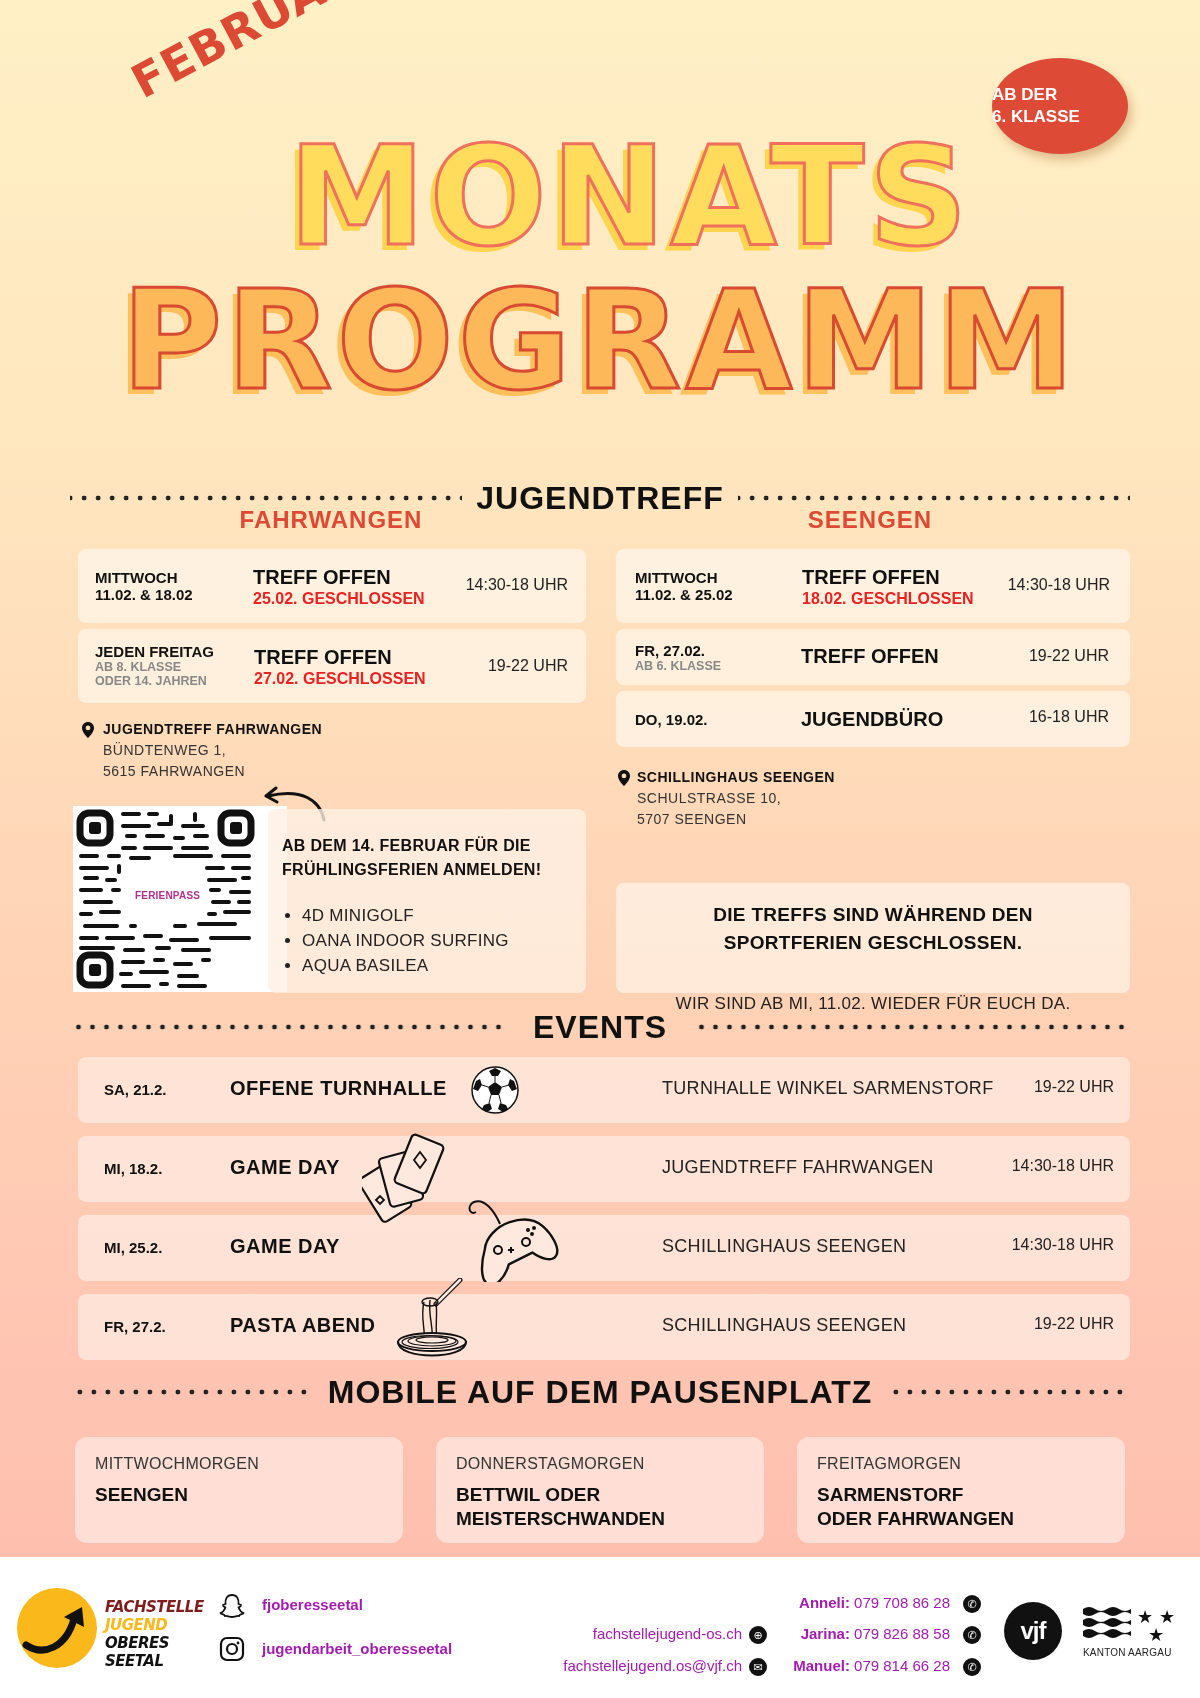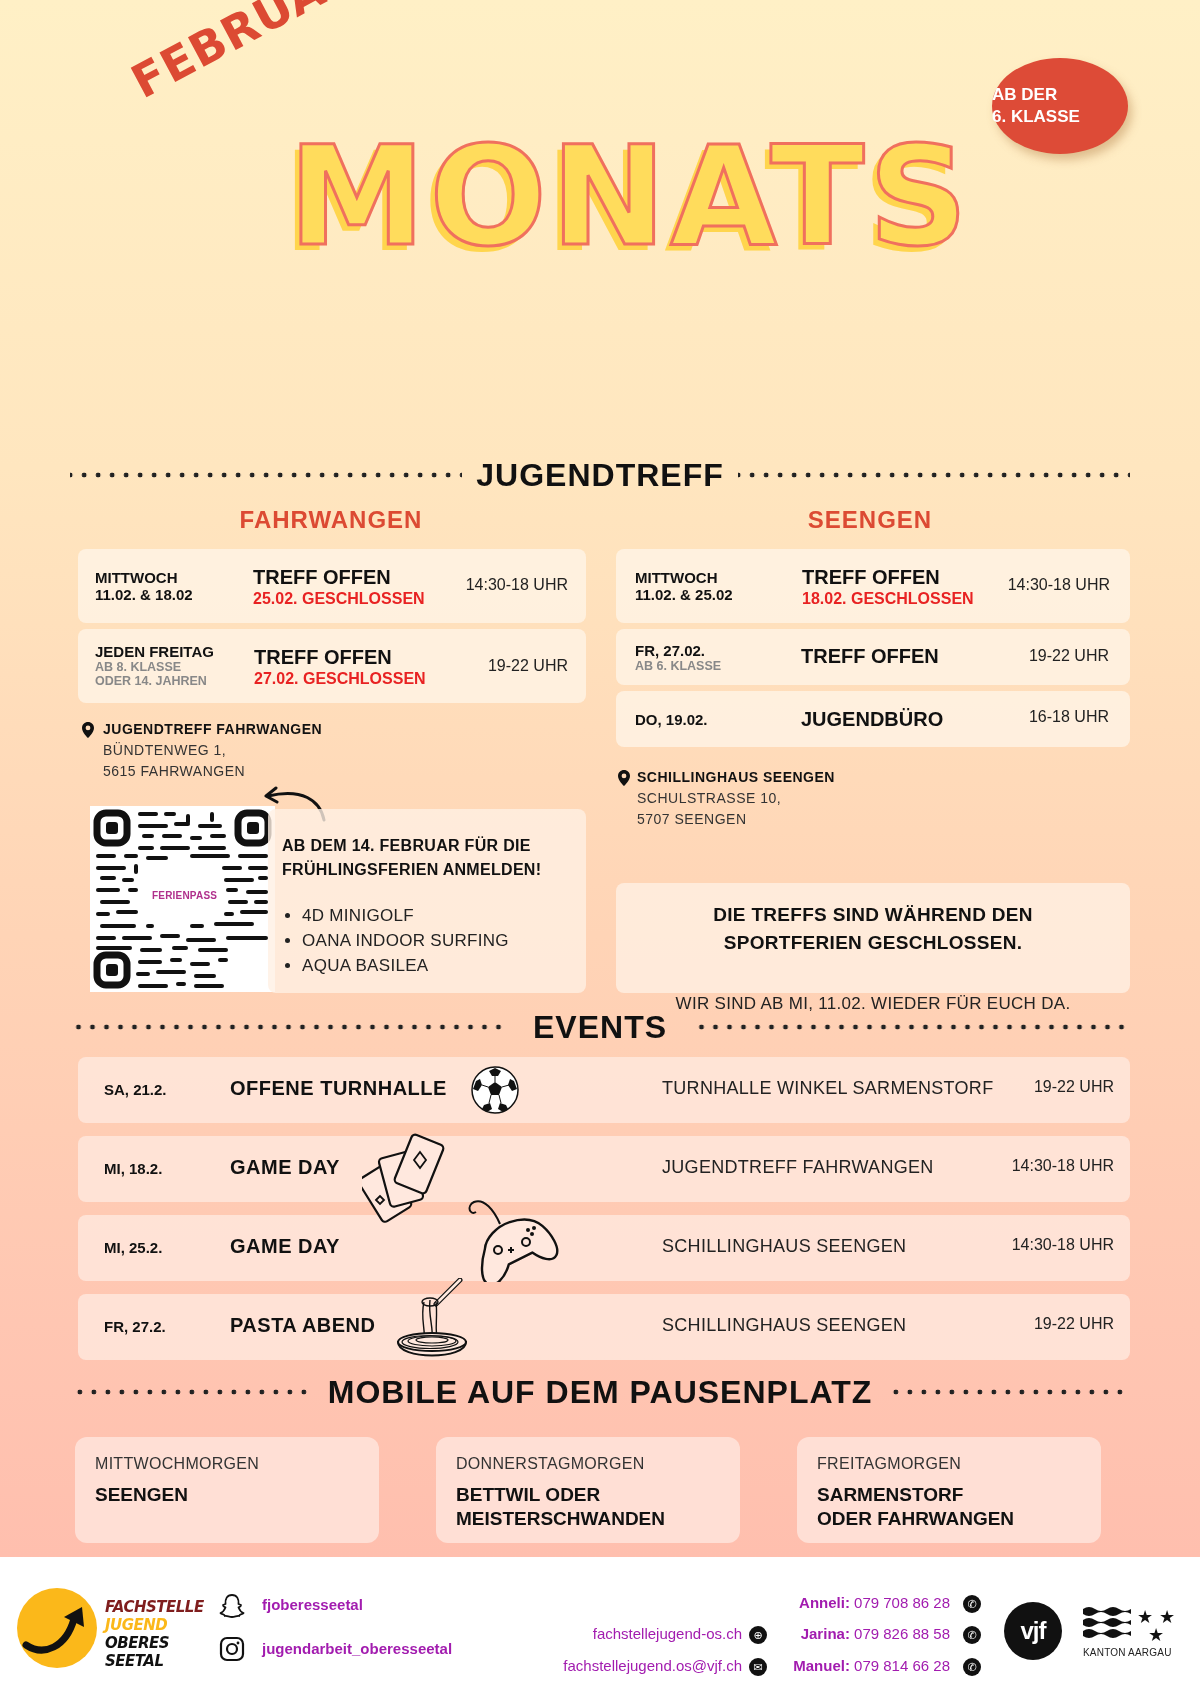--- a/index.html
+++ b/index.html
@@ -67,36 +67,36 @@
   .card .lbl { position: absolute; font-weight: bold; font-size: 15px; line-height: 17px; }
   .card .sub { color: #888; font-size: 12.5px; line-height: 14px; font-weight: bold; }
   .card .main { position: absolute; font-weight: bold; font-size: 20px; line-height: 21px; }
   .card .closed { color: #e82222; font-size: 16px; }
   .card .time { position: absolute; font-size: 16px; color: #222; }
 
   .addr { position: absolute; font-size: 14px; line-height: 21px; color: #333; letter-spacing: 0.5px; }
   .addr .name { font-weight: bold; color: #111; }
   .pin { position: absolute; width: 12px; height: 16px; }
 
-  .qr { position: absolute; left: 90px; top: 806px; width: 185px; height: 186px; background: #fff; }
+  .qr { position: absolute; left: 73px; top: 806px; width: 214px; height: 186px; background: #fff; }
 
   .info-box {
     position: absolute; background: rgba(255,240,228,0.8); border-radius: 8px;
   }
   .ev-card {
     position: absolute; left: 78px; width: 1052px; height: 66px;
     background: rgba(255,232,222,0.8); border-radius: 8px; padding-left: 12px;
   }
   .ev-date { position: absolute; left: 26px; top: 24px; font-weight: bold; font-size: 15px; }
   .ev-title { position: absolute; left: 152px; top: 20px; font-weight: bold; font-size: 20px; letter-spacing: 0.5px; }
   .ev-loc { position: absolute; left: 584px; top: 21px; font-size: 18px; color: #222; letter-spacing: 0.3px; }
   .ev-time { position: absolute; right: 16px; top: 21px; font-size: 16px; color: #222; }
 
   .mob-card {
-    position: absolute; top: 1437px; width: 304px; height: 106px;
+    position: absolute; top: 1437px; width: 328px; height: 106px;
     background: rgba(255,228,220,0.85); border-radius: 12px;
   }
   .mob-day { position: absolute; left: 20px; top: 18px; font-size: 16px; color: #333; letter-spacing: 0.3px; }
   .mob-place { position: absolute; left: 20px; top: 46px; font-weight: bold; font-size: 19px; line-height: 24px; }
 
   
   .footer { position: absolute; left: 0; top: 1557px; width: 1200px; height: 141px; background: #fff; }
   .footer .txt { position: absolute; font-size: 15px; color: #a21caf; white-space: nowrap; }
   .ficon { position: absolute; width: 18px; height: 18px; border-radius: 50%; background: #111; color: #fff;
     font-size: 11px; display: flex; align-items: center; justify-content: center; }
@@ -105,22 +105,23 @@
 <body>
 
 <div class="poster">
 
   <div class="februar">FEBRUAR</div>
   <div class="badge">
     <span>AB DER</span>
     <span>6. KLASSE</span>
   </div>
   <div class="title-line title-monats">MONATS</div>
-
-  <div class="section-head" style="top:455px;">
+  <div class="title-line title-programm">PROGRAMM</div>
+
+  <div class="section-head" style="top:478px;">
     <div class="dots"></div>
     <div class="section-title">JUGENDTREFF</div>
     <div class="dots"></div>
   </div>
 
   <div class="col-title" style="left:78px; top:506px; width:506px;">FAHRWANGEN</div>
 
   <div class="card" style="left:78px; top:549px; width:508px; height:74px;">
     <div class="lbl" style="left:17px; top:20px;">
       <div>MITTWOCH</div>

